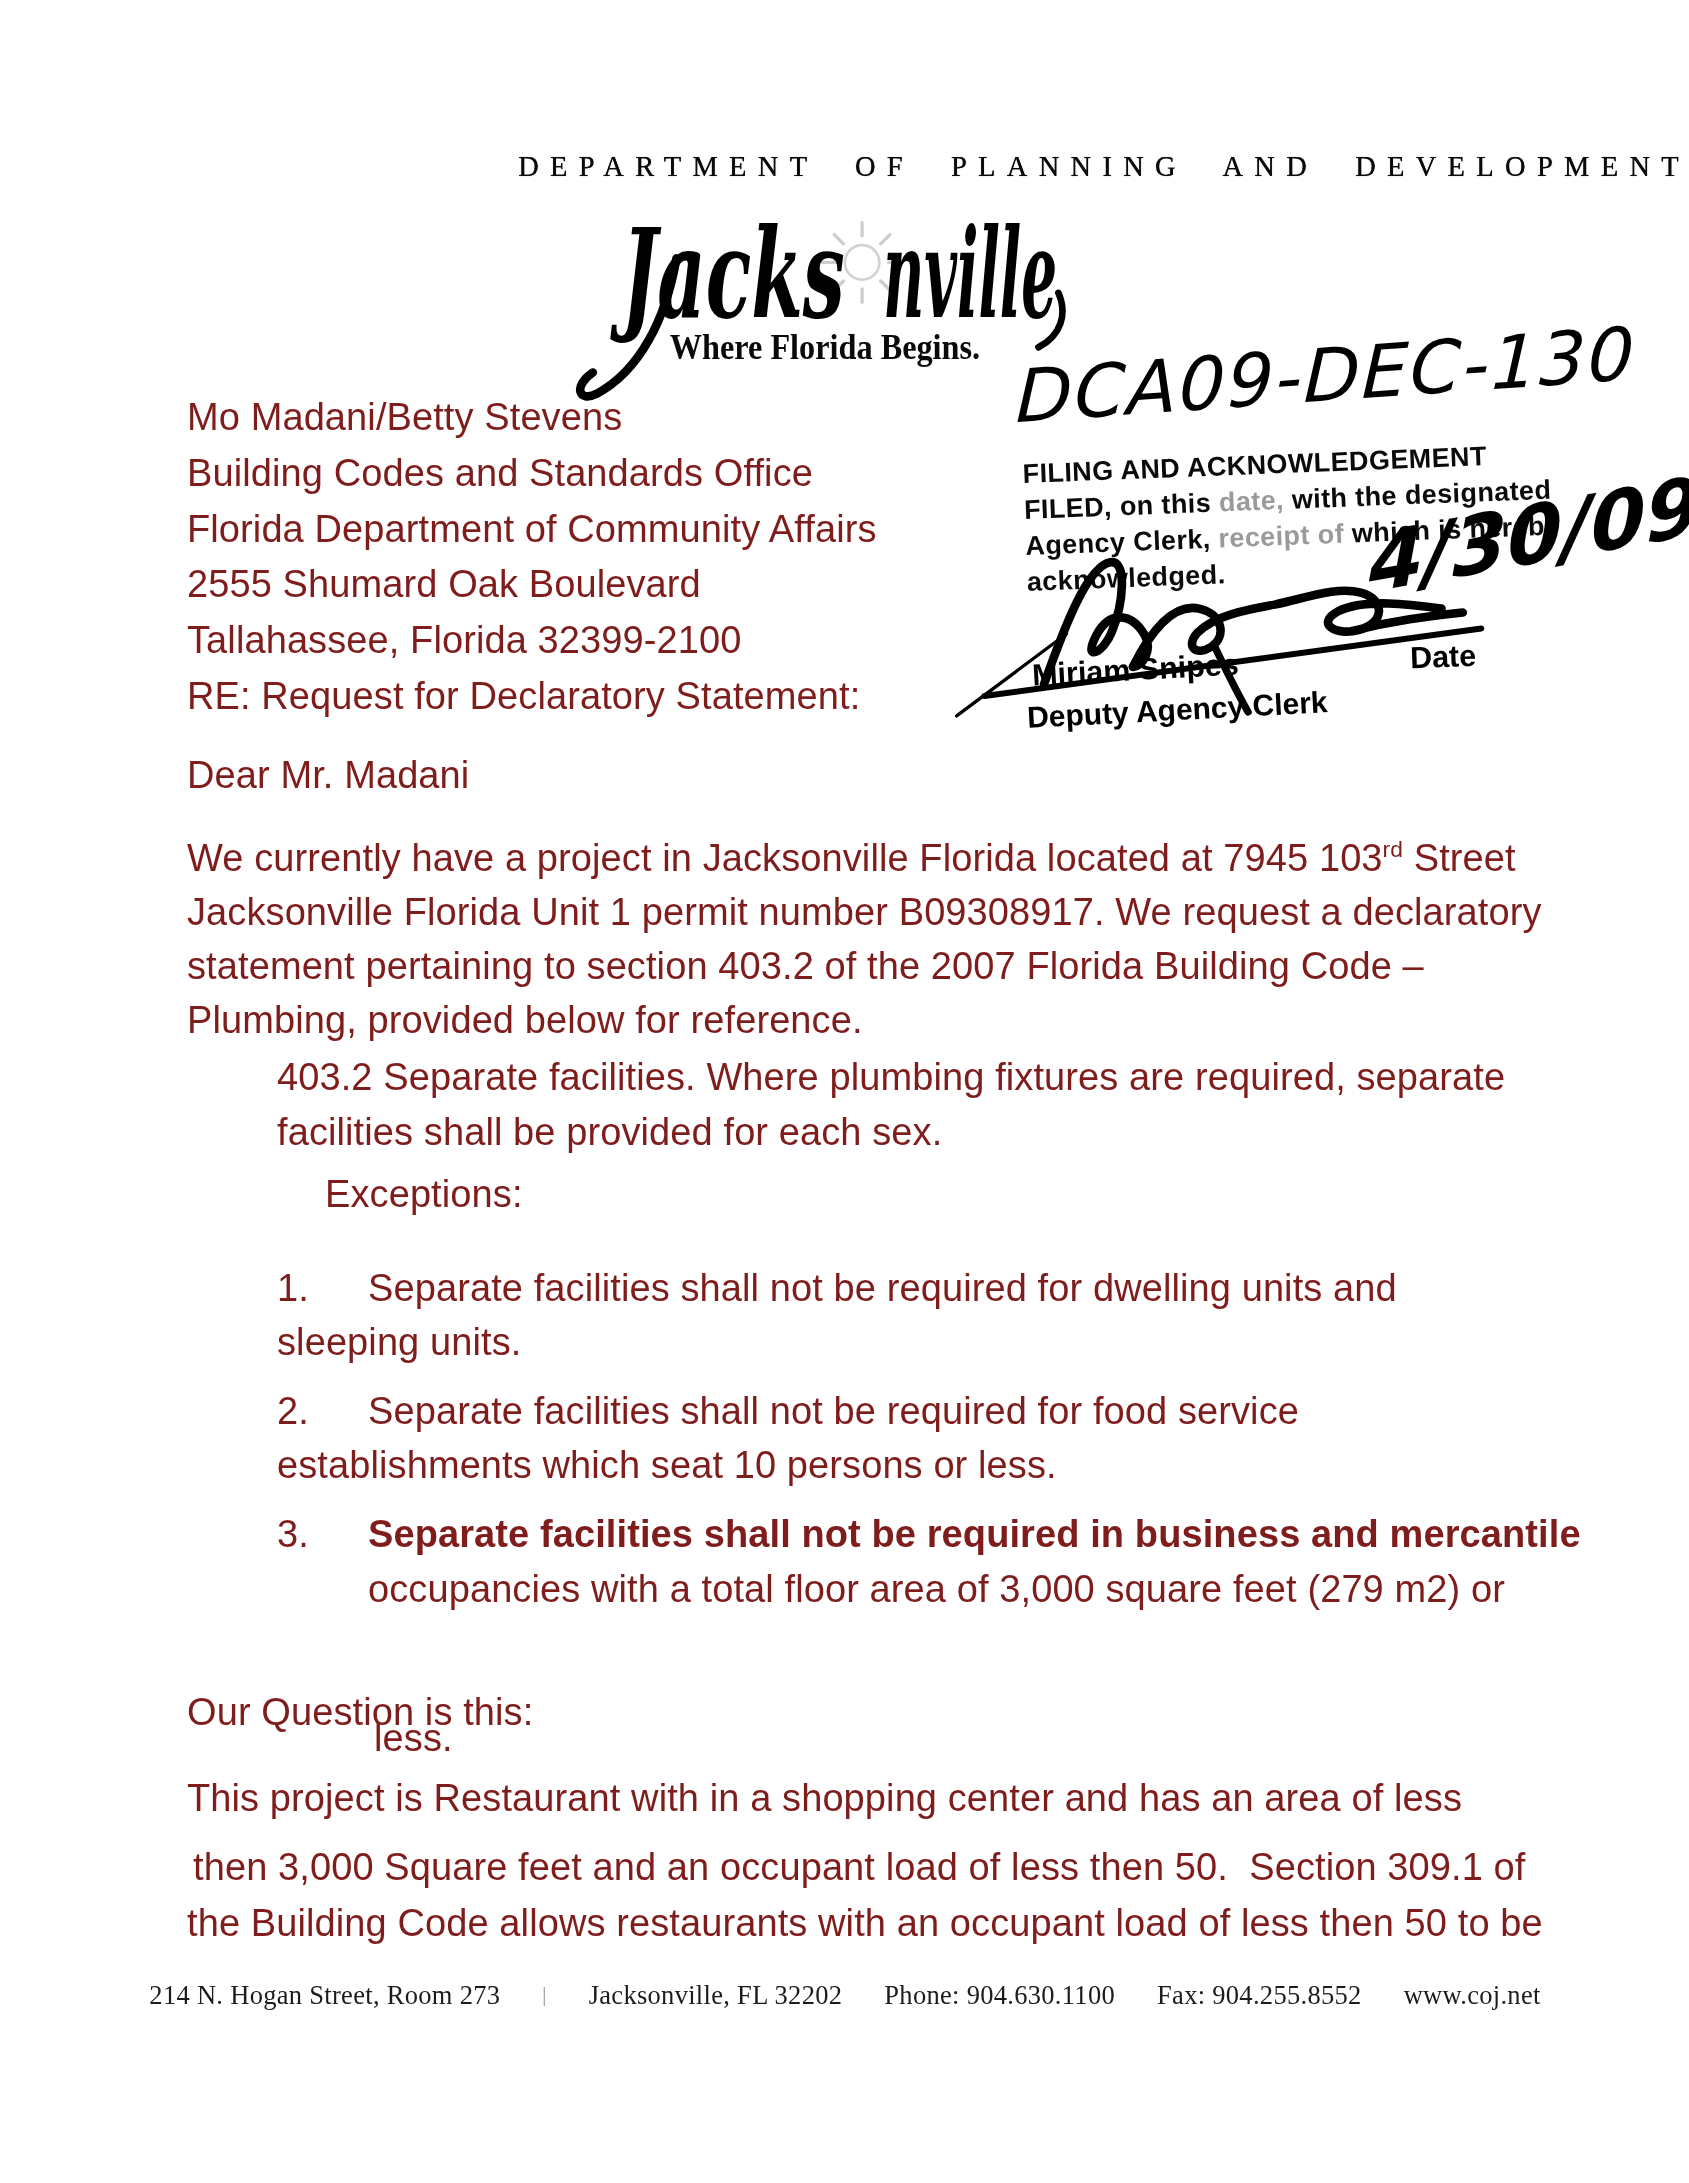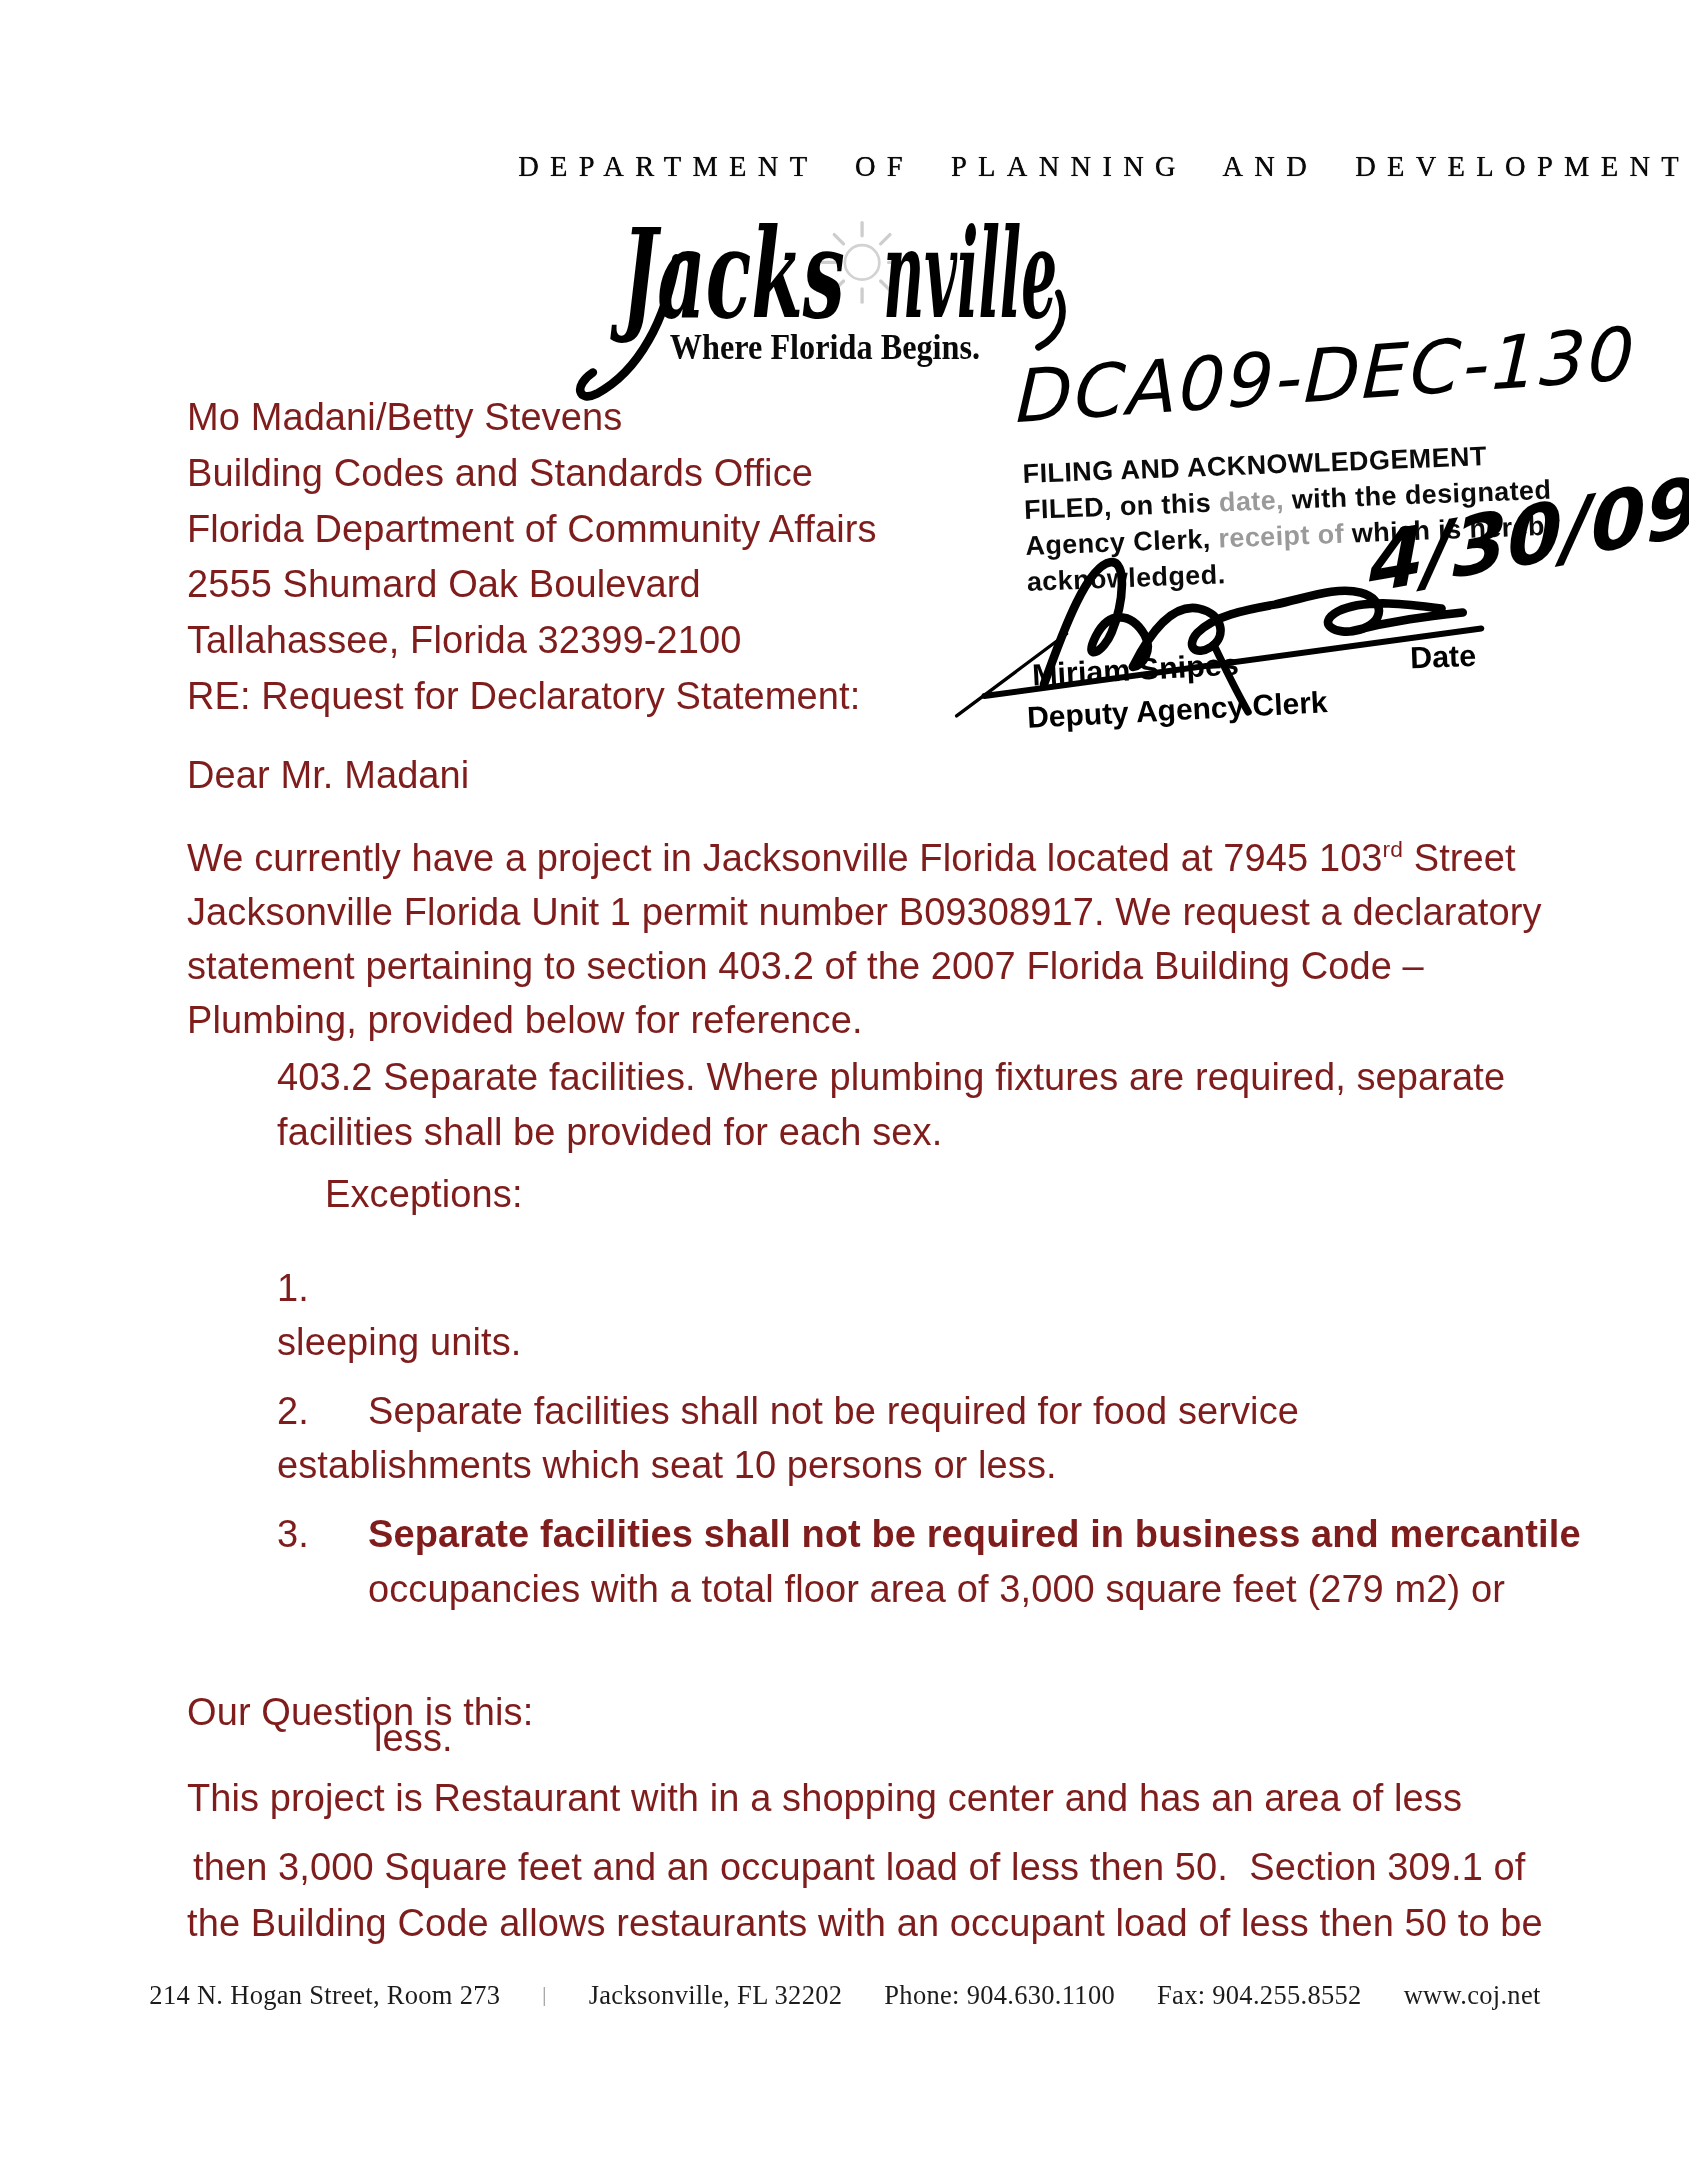--- a/index.html
+++ b/index.html
@@ -114,20 +114,21 @@
   <div class="line" style="left:187px; top:891px;">Jacksonville Florida Unit 1 permit number B09308917. We request a declaratory</div>
   <div class="line" style="left:187px; top:945px;">statement pertaining to section 403.2 of the 2007 Florida Building Code –</div>
   <div class="line" style="left:187px; top:999px;">Plumbing, provided below for reference.</div>
 
   <div class="line" style="left:277px; top:1056px;">403.2 Separate facilities. Where plumbing fixtures are required, separate</div>
   <div class="line" style="left:277px; top:1111px;">facilities shall be provided for each sex.</div>
 
   <div class="line" style="left:277px; top:1173px;margin-left:48px;">Exceptions:</div>
 
   <div class="line" style="left:277px; top:1267px;">1.</div>
+  <div class="line" style="left:368px; top:1267px;">Separate facilities shall not be required for dwelling units and</div>
   <div class="line" style="left:277px; top:1321px;">sleeping units.</div>
 
   <div class="line" style="left:277px; top:1390px;">2.</div>
   <div class="line" style="left:368px; top:1390px;">Separate facilities shall not be required for food service</div>
   <div class="line" style="left:277px; top:1444px;">establishments which seat 10 persons or less.</div>
 
   <div class="line" style="left:277px; top:1513px;">3.</div>
   <div class="line" style="left:368px; top:1513px;font-weight:bold;">Separate facilities shall not be required in business and mercantile</div>
   <div class="line" style="left:368px; top:1568px;">occupancies with a total floor area of 3,000 square feet (279 m2) or</div>
   <div class="line" style="left:368px; top:1717px;margin-left:6px;">less.</div>

